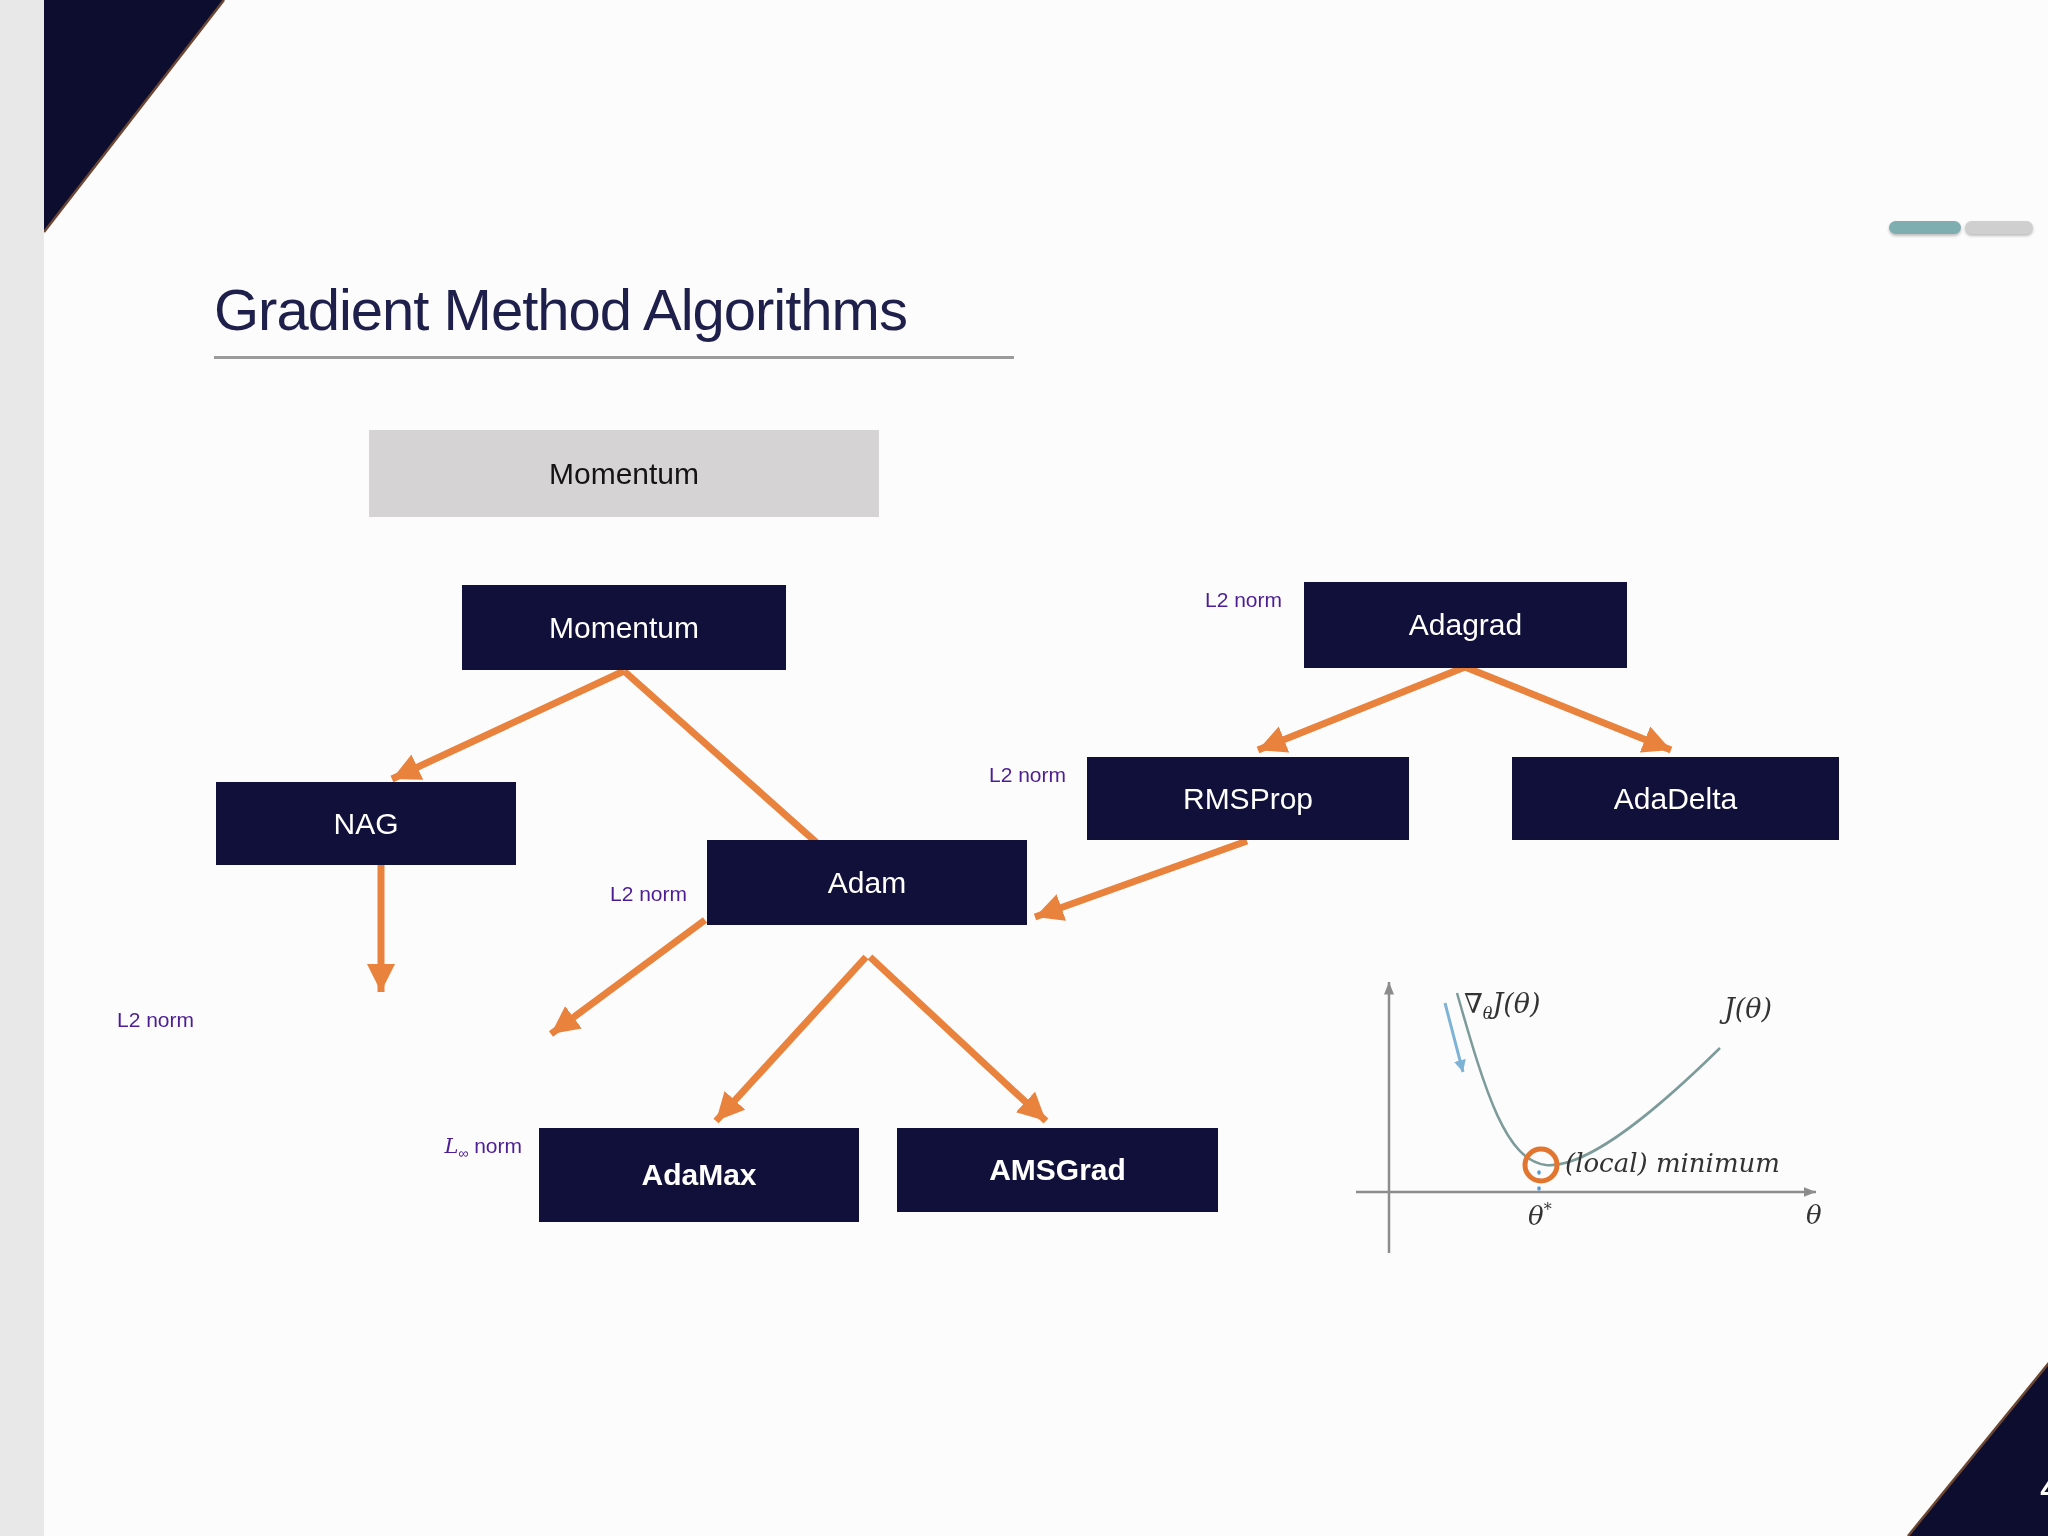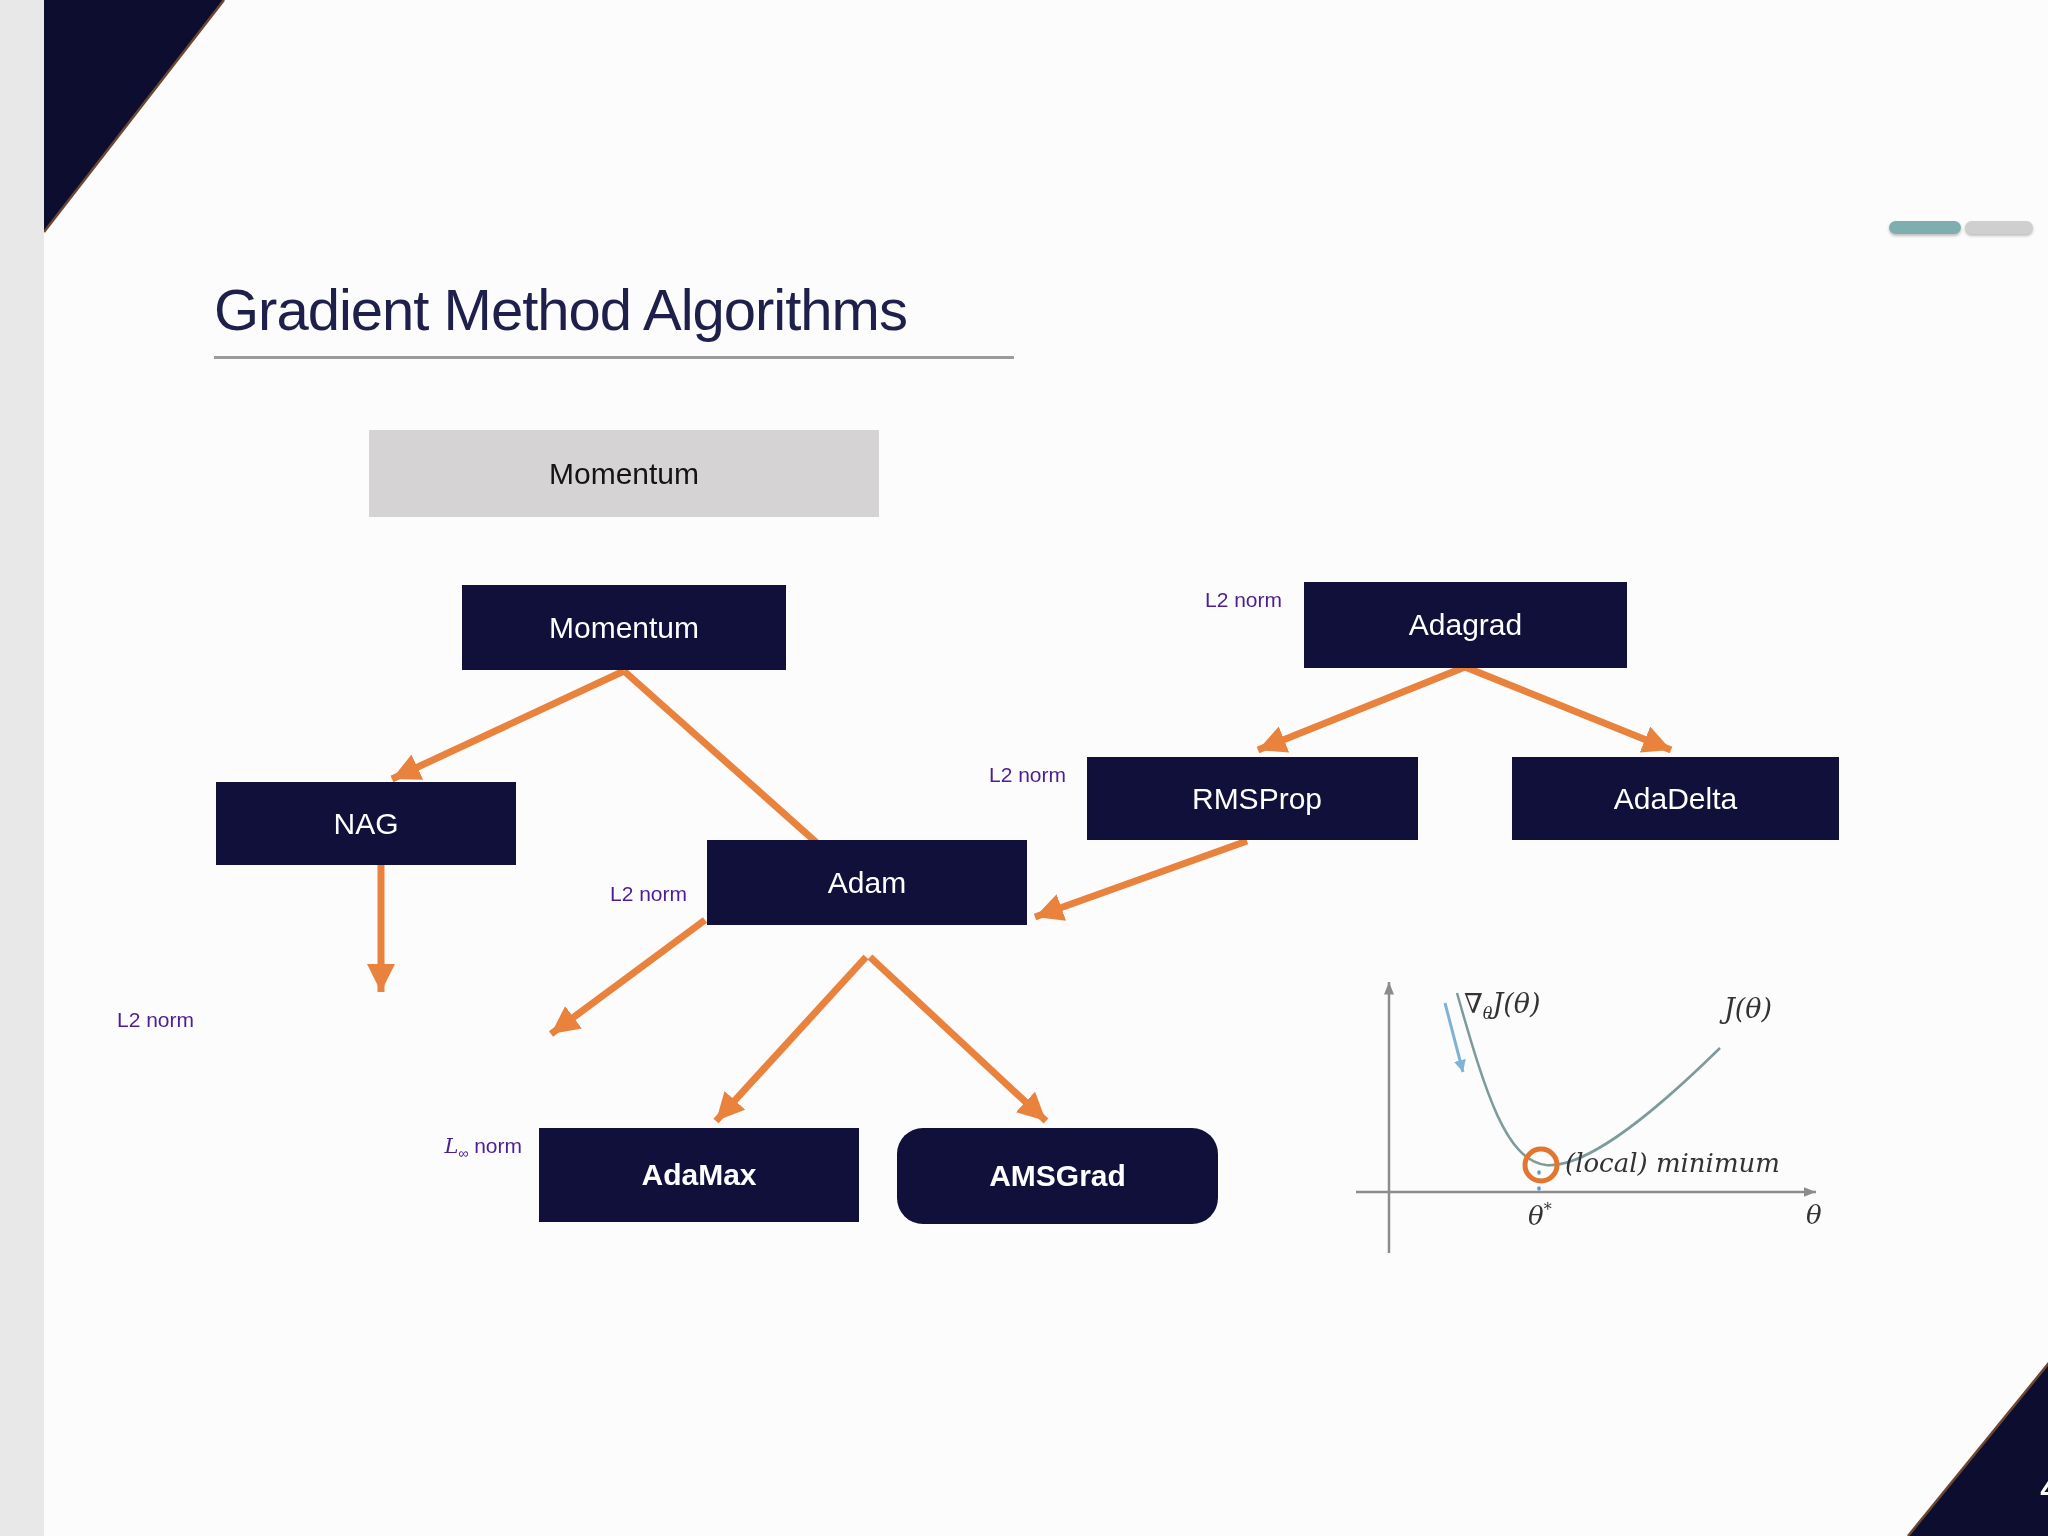--- a/index.html
+++ b/index.html
@@ -32,23 +32,23 @@
   .node{
     position:absolute; background:var(--navy); color:#FFFFFF;
     display:flex; align-items:center; justify-content:center; font-size:30px;
   }
   .node.bold{font-weight:bold;}
   #node-momentum{left:418px; top:585px; width:324px; height:85px;}
   #node-nag{left:172px; top:782px; width:300px; height:83px;}
   #node-nadam{left:172px; top:998px; width:325px; height:85px;}
   #node-adam{left:663px; top:840px; width:320px; height:85px;}
   #node-adamax{left:495px; top:1128px; width:320px; height:94px;}
-  #node-amsgrad{left:853px; top:1128px; width:321px; height:96px;border-radius:26px;}
+  #node-amsgrad{left:853px; top:1128px; width:321px; height:84px;}
   #node-adagrad{left:1260px; top:582px; width:323px; height:86px;}
-  #node-rmsprop{left:1043px; top:757px; width:322px; height:83px;padding-left:9px;}
+  #node-rmsprop{left:1043px; top:757px; width:322px; height:83px;}
   #node-adadelta{left:1468px; top:757px; width:327px; height:83px;}
 
   .norm{position:absolute; width:110px; text-align:right; font-size:21px; color:#4c1d95; white-space:nowrap;}
   #norm-adagrad{left:1128px; top:588px;}
   #norm-rmsprop{left:912px;  top:763px;}
   #norm-adam{left:533px;  top:882px;}
   #norm-nadam{left:40px;   top:1008px;}
   #norm-adamax{left:368px;  top:1134px;}
   .serif-it{font-family:"DejaVu Serif",serif; font-style:italic;}
   .norm sub{font-size:14px;}

